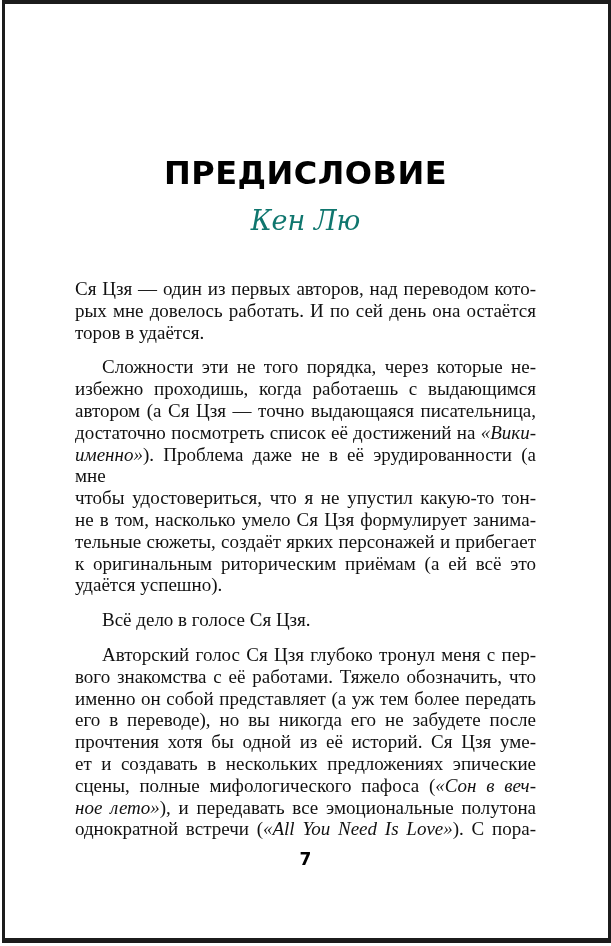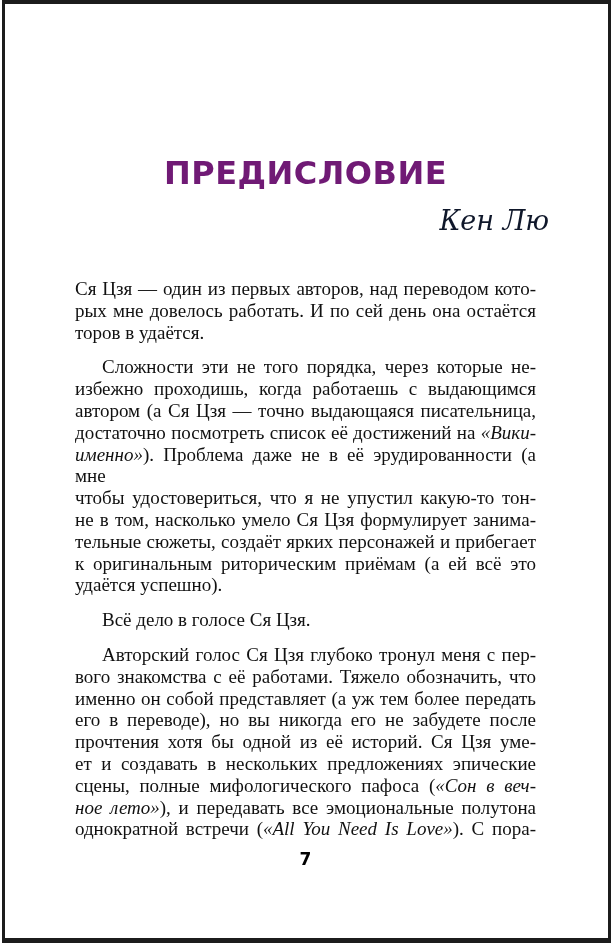--- a/index.html
+++ b/index.html
@@ -27,30 +27,30 @@
     width: 487px;
   }
   .title {
     margin: 0;
     font-family: "DejaVu Sans", "Liberation Sans", sans-serif;
     font-weight: 700;
     font-size: 32px;
     line-height: 36px;
     letter-spacing: 0.5px;
     text-align: center;
-    color: #701a75;
+    color: #000000;
   }
   .byline {
     margin-top: 13px;
     font-family: "DejaVu Serif", serif;
     font-style: italic;
     font-size: 27px;
     line-height: 34px;
-    text-align: right;
-    color: #0f172a;
+    text-align: center;
+    color: #0f766e;
   }
   .bodytext {
     margin-top: 40px;
     font-size: 19px;
     line-height: 21.8px;
   }
   .para { margin: 13px; }
   .line {
     text-align: justify;
     text-align-last: justify;

